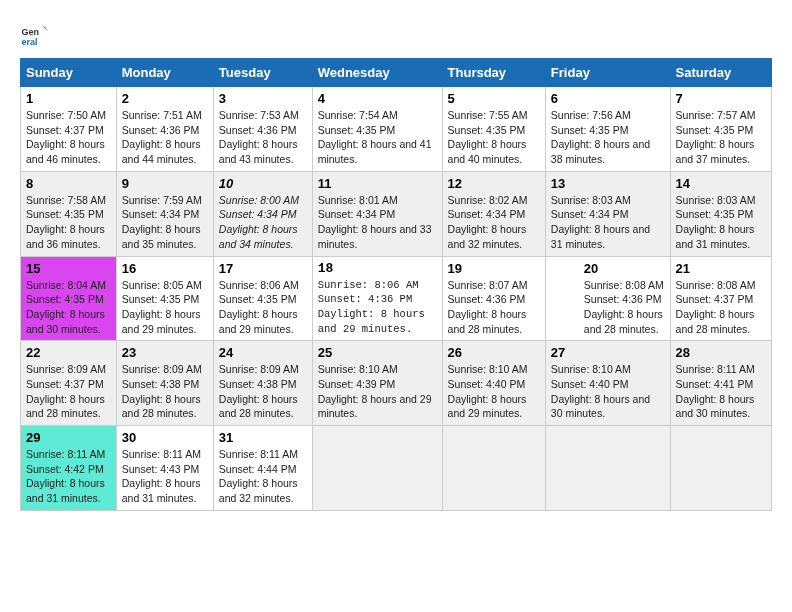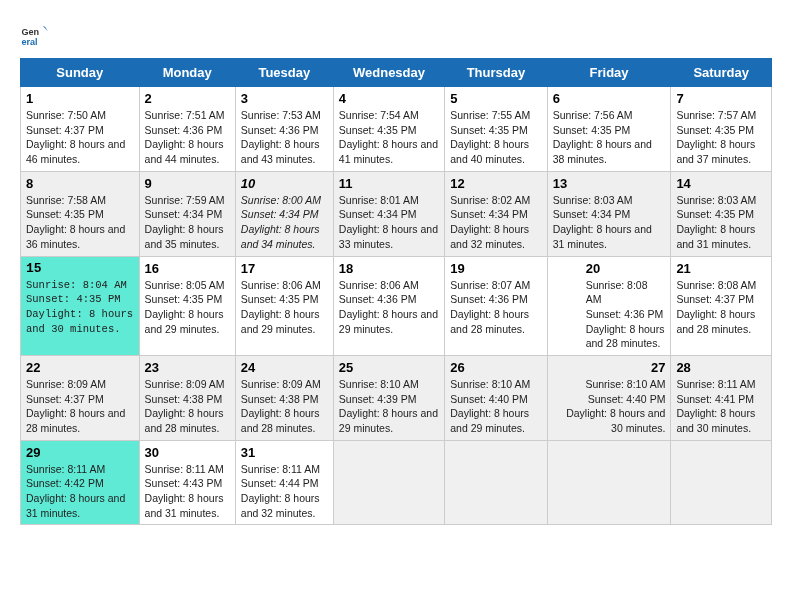--- a/index.html
+++ b/index.html
@@ -46,21 +46,21 @@
       font-weight: normal;
     }
     table {
       width: 100%;
       border-collapse: collapse;
       font-size: 11px;
     }
     thead th {
       background-color: #1a6db5;
       color: #fff;
-      text-align: center;
+      text-align: left;
       padding: 6px 5px;
       font-size: 13px;
       font-weight: bold;
       border: 1px solid #1a6db5;
     }
     tbody td {
       border: 1px solid #ccc;
       vertical-align: top;
       padding: 4px 5px;
       min-height: 80px;
@@ -170,33 +170,33 @@
         <td style="background: rgb(239, 239, 239);">
         <span class="day-num">13</span>
         <span class="cell-text">Sunrise: 8:03 AM<br>Sunset: 4:34 PM<br>Daylight: 8 hours and 31 minutes.</span>
       </td>
         <td style="background: rgb(239, 239, 239);">
         <span class="day-num">14</span>
         <span class="cell-text">Sunrise: 8:03 AM<br>Sunset: 4:35 PM<br>Daylight: 8 hours and 31 minutes.</span>
       </td>
       </tr>
       <tr>
-        <td style="background: #5eead4; font-family: Liberation Mono, monospace;">
+        <td style="background: #d946ef;">
         <span class="day-num">15</span>
         <span class="cell-text">Sunrise: 8:04 AM<br>Sunset: 4:35 PM<br>Daylight: 8 hours and 30 minutes.</span>
       </td>
         <td style="background: rgb(255, 255, 255);">
         <span class="day-num">16</span>
         <span class="cell-text">Sunrise: 8:05 AM<br>Sunset: 4:35 PM<br>Daylight: 8 hours and 29 minutes.</span>
       </td>
         <td style="background: rgb(255, 255, 255);">
         <span class="day-num">17</span>
         <span class="cell-text">Sunrise: 8:06 AM<br>Sunset: 4:35 PM<br>Daylight: 8 hours and 29 minutes.</span>
       </td>
-        <td style="background: rgb(255, 255, 255);">
+        <td style="background: rgb(255, 255, 255); font-family: Liberation Mono, monospace;">
         <span class="day-num">18</span>
         <span class="cell-text">Sunrise: 8:06 AM<br>Sunset: 4:36 PM<br>Daylight: 8 hours and 29 minutes.</span>
       </td>
         <td style="background: rgb(255, 255, 255);">
         <span class="day-num">19</span>
         <span class="cell-text">Sunrise: 8:07 AM<br>Sunset: 4:36 PM<br>Daylight: 8 hours and 28 minutes.</span>
       </td>
         <td style="background: rgb(255, 255, 255); padding-left: 38px;">
         <span class="day-num">20</span>
         <span class="cell-text">Sunrise: 8:08 AM<br>Sunset: 4:36 PM<br>Daylight: 8 hours and 28 minutes.</span>
@@ -220,21 +220,21 @@
         <span class="cell-text">Sunrise: 8:09 AM<br>Sunset: 4:38 PM<br>Daylight: 8 hours and 28 minutes.</span>
       </td>
         <td style="background: rgb(239, 239, 239);">
         <span class="day-num">25</span>
         <span class="cell-text">Sunrise: 8:10 AM<br>Sunset: 4:39 PM<br>Daylight: 8 hours and 29 minutes.</span>
       </td>
         <td style="background: rgb(239, 239, 239);">
         <span class="day-num">26</span>
         <span class="cell-text">Sunrise: 8:10 AM<br>Sunset: 4:40 PM<br>Daylight: 8 hours and 29 minutes.</span>
       </td>
-        <td style="background: rgb(239, 239, 239); text-align: right;">
+        <td style="background: rgb(239, 239, 239);">
         <span class="day-num">27</span>
         <span class="cell-text">Sunrise: 8:10 AM<br>Sunset: 4:40 PM<br>Daylight: 8 hours and 30 minutes.</span>
       </td>
         <td style="background: rgb(239, 239, 239);">
         <span class="day-num">28</span>
         <span class="cell-text">Sunrise: 8:11 AM<br>Sunset: 4:41 PM<br>Daylight: 8 hours and 30 minutes.</span>
       </td>
       </tr>
       <tr>
         <td style="background: #5eead4; margin-top: 40px;">

